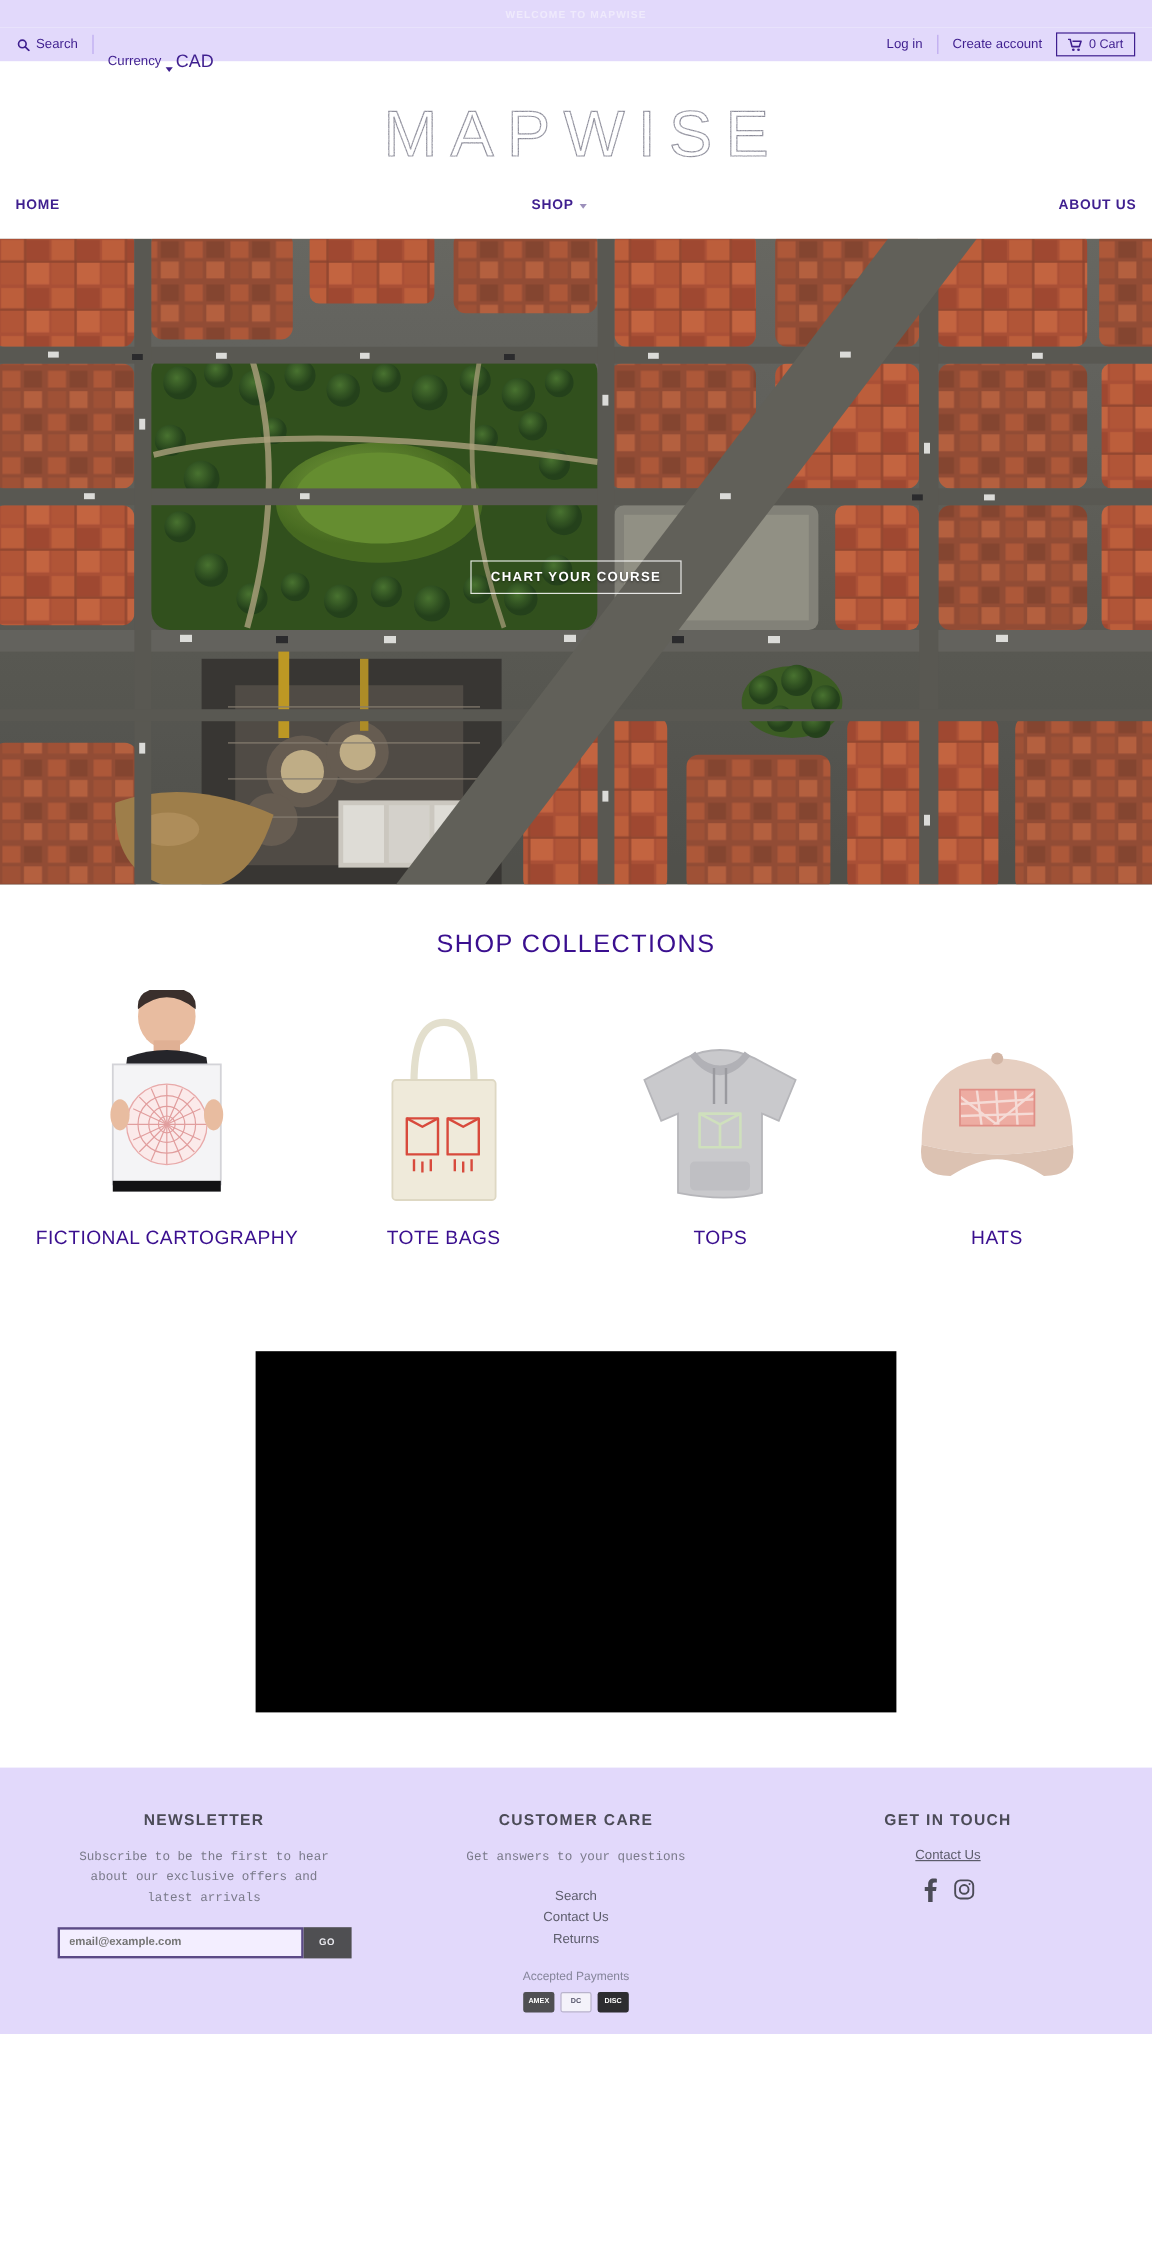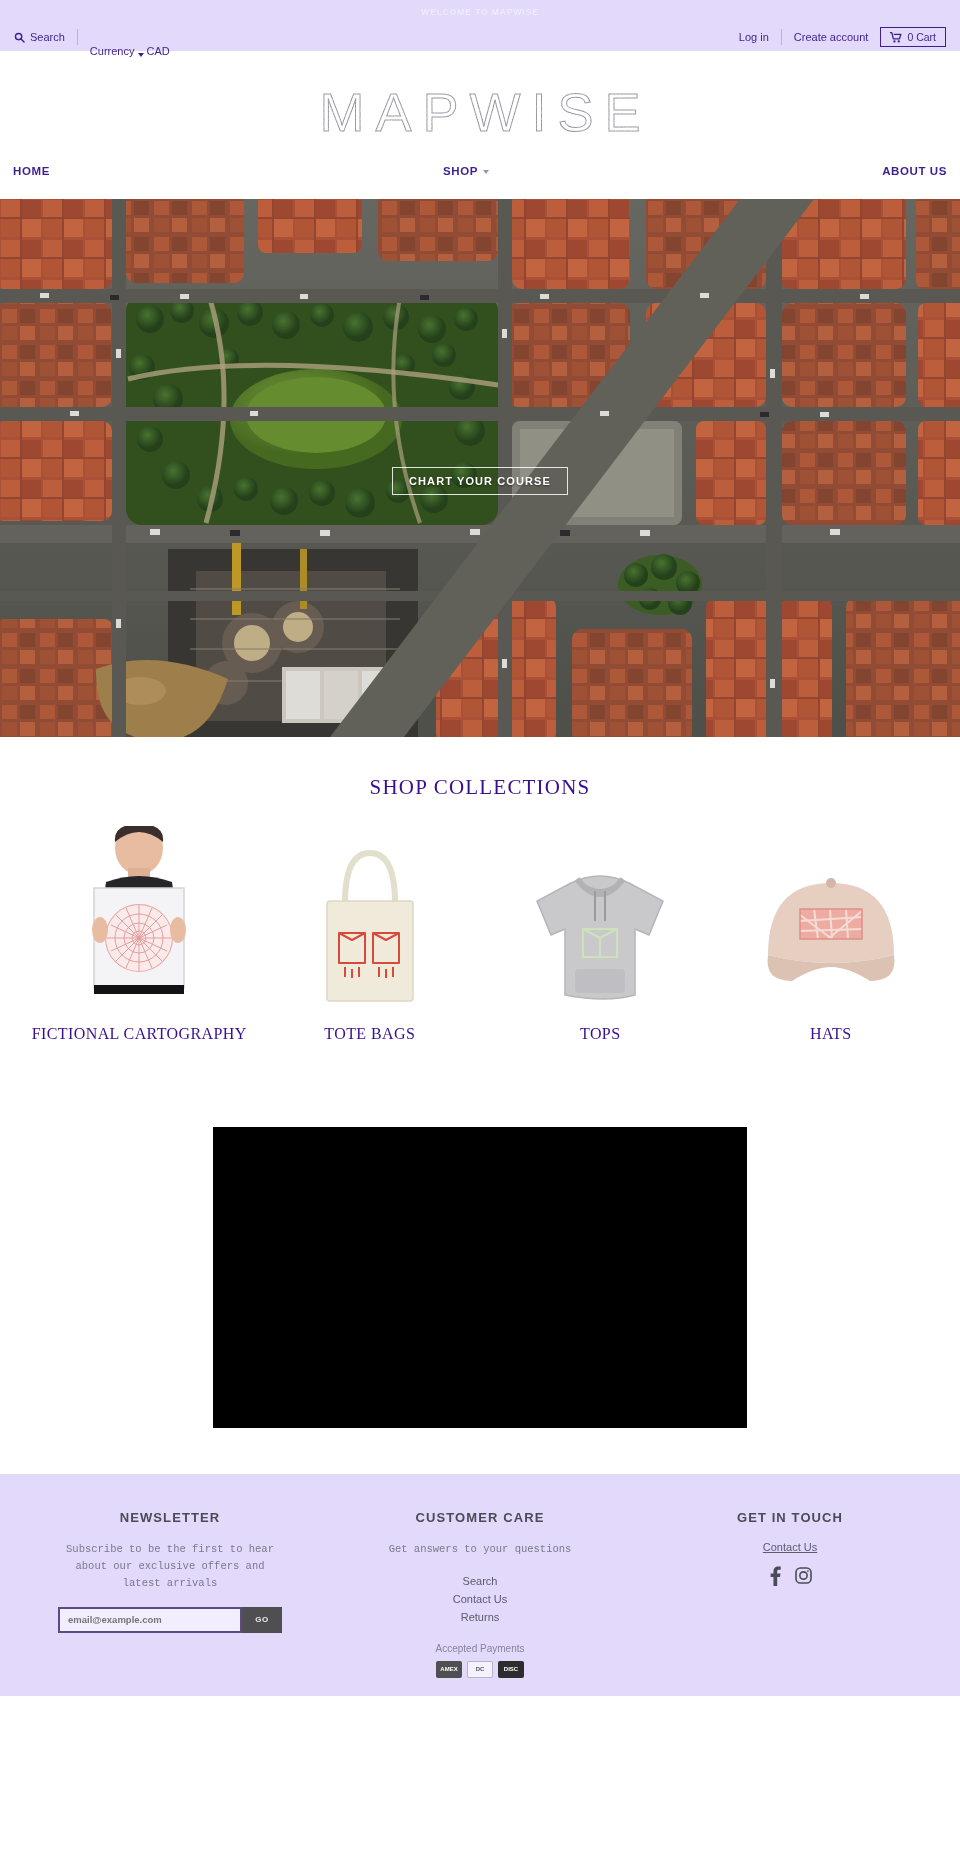--- a/index.html
+++ b/index.html
@@ -50,21 +50,21 @@
     width: 1px;
     height: 16px;
     background: #bca9ee;
     margin: 0 12px;
   }
   .tb-currency-label { font-size: 11px; color: #3f1f8f; }
   .tb-currency-wrap {
     display: flex; align-items: center; gap: 4px; margin-top: 28px;
   }
   .tb-currency-sel {
-    font-size: 11px;
+    font-size: 15px;
     color: #3f1f8f;
     display: flex;
     align-items: flex-end;
     gap: 2px;
   }
   .caret-sm {
     width: 0; height: 0;
     border-left: 3px solid transparent;
     border-right: 3px solid transparent;
     border-top: 4px solid #3f1f8f;
@@ -155,21 +155,21 @@
     font-weight: 700;
     letter-spacing: 1.1px;
     padding: 7px 16px;
     background: transparent;
     cursor: pointer;
     font-family: inherit;
     text-shadow: 0 1px 2px rgba(0,0,0,.5);
   }
 
   
-  .collections { background:#fff; padding: 38px 0 30px 0; font-family: Liberation Serif, serif; }
+  .collections { background:#fff; padding: 38px 0 30px 0; }
   .section-title {
     text-align:center;
     font-size: 21px;
     font-weight: 400;
     letter-spacing: 1.2px;
     color: #3a0f8f;
     margin-bottom: 26px;
   }
   .coll-grid {
     display: grid;
@@ -221,21 +221,21 @@
   .fcol-sub {
     font-family: "Liberation Mono", monospace;
     font-size: 10.5px;
     color: #7a7a8a;
     line-height: 1.65;
     max-width: 232px;
     margin: 16px auto 14px auto;
   }
   .news-form { display:flex; justify-content:center; }
   .news-input {
-    width: 184px;
+    width: 205px;
     height: 26px;
     border: 2px solid #5b4a86;
     background: #f3eeff;
     padding: 0 8px;
     font-size: 9.5px;
     font-weight: 700;
     color: #5a5a68;
     font-family: "Liberation Sans", sans-serif;
     outline: none;
   }

